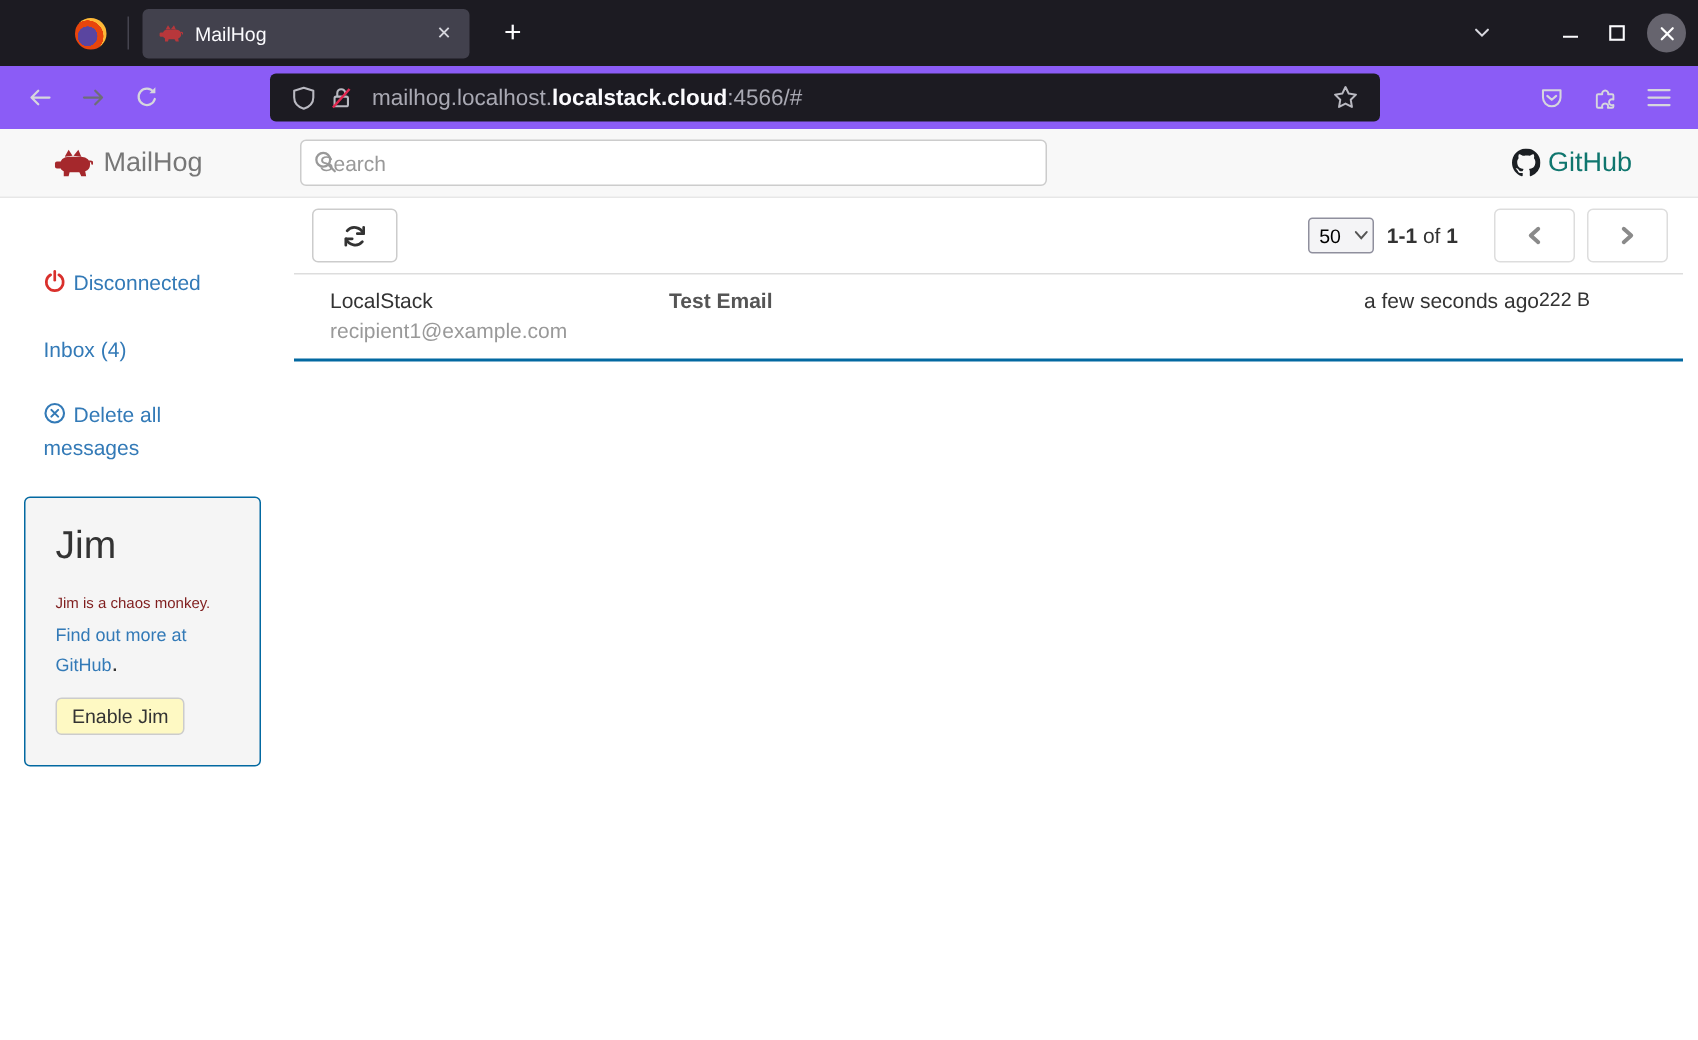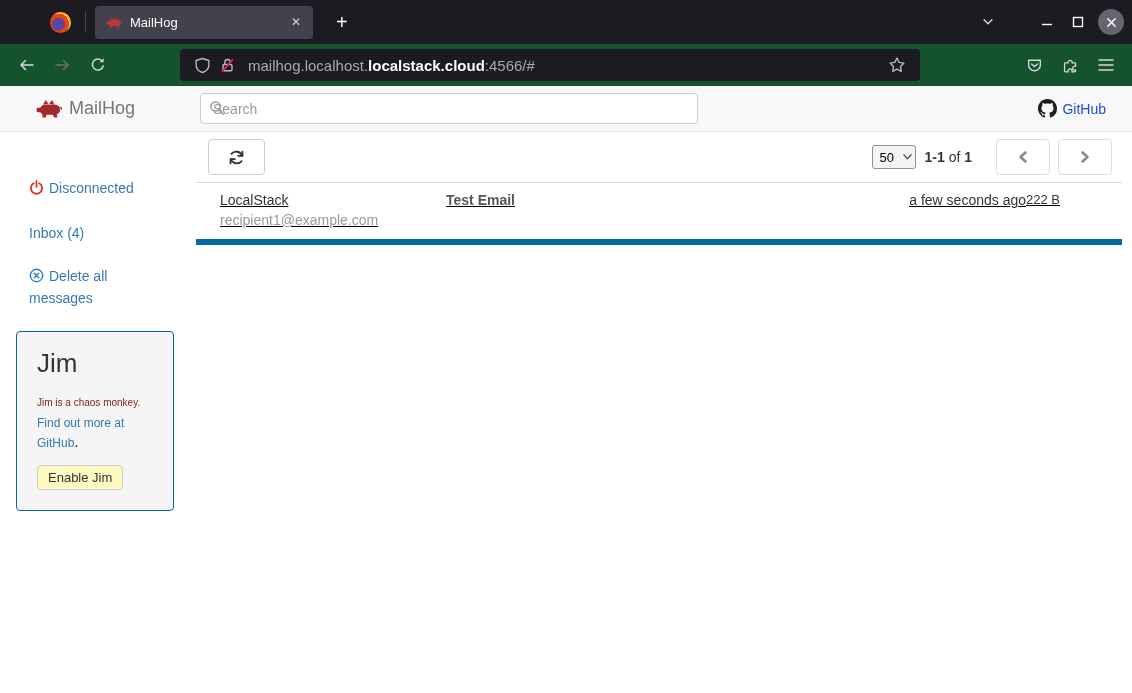--- a/index.html
+++ b/index.html
@@ -21,21 +21,21 @@
   .newtab { color:#fbfbfe; font-size:20px; font-weight:300; margin-left:14px; padding:2px 9px;
     border-radius:4px; }
   .tb-right { margin-left:auto; display:flex; align-items:center; }
   .tb-icnbtn { width:34px; height:30px; display:flex; align-items:center; justify-content:center;
     border-radius:4px; }
   .win-controls { display:flex; align-items:center; margin-left:26px; margin-right:8px; }
   .win-btn { width:31px; height:31px; display:flex; align-items:center; justify-content:center; }
   .close-circle { width:26px; height:26px; border-radius:50%; background:#66646e; display:flex;
     align-items:center; justify-content:center; margin-left:5px; }
 
-  .navbar { height:42px; background:#14532d; display:flex; align-items:center; padding:0 8px; }
+  .navbar { height:42px; background:#8b5cf6; display:flex; align-items:center; padding:0 8px; }
   .nav-btn { width:34px; height:32px; display:flex; align-items:center; justify-content:center;
     border-radius:4px; margin:0 1px; }
   .urlbar { height:32px; width:740px; margin-left:64px; background:#1c1b22; border-radius:4px;
     display:flex; align-items:center; padding:0 10px; }
   .urlbar .url { flex:1; font-size:15px; color:#a9a9b3; margin-left:8px; white-space:nowrap;
     overflow:hidden; }
   .urlbar .url b { color:#fbfbfe; font-weight:bold; }
   .url-icn { margin:0 4px; display:flex; align-items:center; }
   .nav-right { margin-left:auto; display:flex; align-items:center; }
 
@@ -44,22 +44,22 @@
     align-items:center; }
   .brand { display:flex; align-items:center; width:200px; padding-left:36px; }
   .brand .pig { width:26px; height:20px; color:#a5282c; margin-right:7px; }
   .brand-name { font-size:18px; color:#777; }
   .searchwrap { position:relative; width:498px; }
   .searchwrap input { width:100%; height:31px; border:1px solid #ccc; border-radius:4px;
     padding:0 10px 0 12px; font-size:14px; color:#555; outline:none;
     font-family:"Liberation Sans", sans-serif; }
   .searchwrap input::placeholder { color:#999; }
   .searchwrap .mag { position:absolute; left:9px; top:7px; }
-  .github { margin-left:auto; margin-right:26px; display:flex; align-items:center;
-    color:#1d4ed8; font-size:14px; text-decoration:none; cursor:pointer; }
+  .github { margin-left:auto; margin-right:44px; display:flex; align-items:center;
+    color:#0f766e; font-size:18px; text-decoration:none; cursor:pointer; }
   .github svg { margin-right:5px; }
 
   
   .content { display:flex; height:561px; background:#fff; }
   .sidebar { width:196px; padding:46px 0 0 29px; flex:none; }
   .side-item { font-size:14px; color:#337ab7; margin-bottom:23px; width:112px; line-height:20px;
     cursor:pointer; }
   .side-item .icn { display:inline-block; vertical-align:-2px; margin-right:5px; }
   .jim-panel { width:158px; margin-left:-13px; margin-top:13px; background:#f5f5f5;
     border:1px solid #0369a1; border-radius:4px; padding:16px 20px 20px 20px; }
@@ -79,22 +79,22 @@
   .select-wrap { position:relative; width:44px; height:24px; }
   .select-wrap select { width:100%; height:100%; appearance:none; -webkit-appearance:none;
     background:#f4f4f6; border:1px solid #8f8f9d; border-radius:3px; font-size:13px; color:#000;
     padding:0 0 0 7px; font-family:"Liberation Sans", sans-serif; }
   .select-wrap svg { position:absolute; right:4px; top:8px; pointer-events:none; }
   .range { font-size:14px; color:#333; margin:0 16px 0 9px; }
   .range b { font-weight:bold; }
   .page-btn { width:54px; margin-left:8px; }
 
   .messages { border-top:1px solid #ddd; }
-  .msg-row { display:flex; border-bottom:6px solid #0369a1; padding:7px 20px 9px 24px;
-    min-height:47px; cursor:pointer;text-decoration:underline; }
+  .msg-row { display:flex; border-bottom:2px solid #0369a1; padding:7px 20px 9px 24px;
+    min-height:47px; cursor:pointer; }
   .col-from { width:226px; flex:none; }
   .from-name { font-size:14px; color:#333; line-height:20px; }
   .from-addr { font-size:14px; color:#999; line-height:20px; }
   .col-subject { flex:1; font-size:14px; font-weight:bold; color:#555; line-height:20px; }
   .col-time { margin-left:auto; font-size:14px; color:#333; line-height:20px; text-align:right; }
   .col-size { width:76px; flex:none; font-size:13px; color:#333; line-height:20px;
     text-align:left; }
 </style>
 </head>
 <body>

